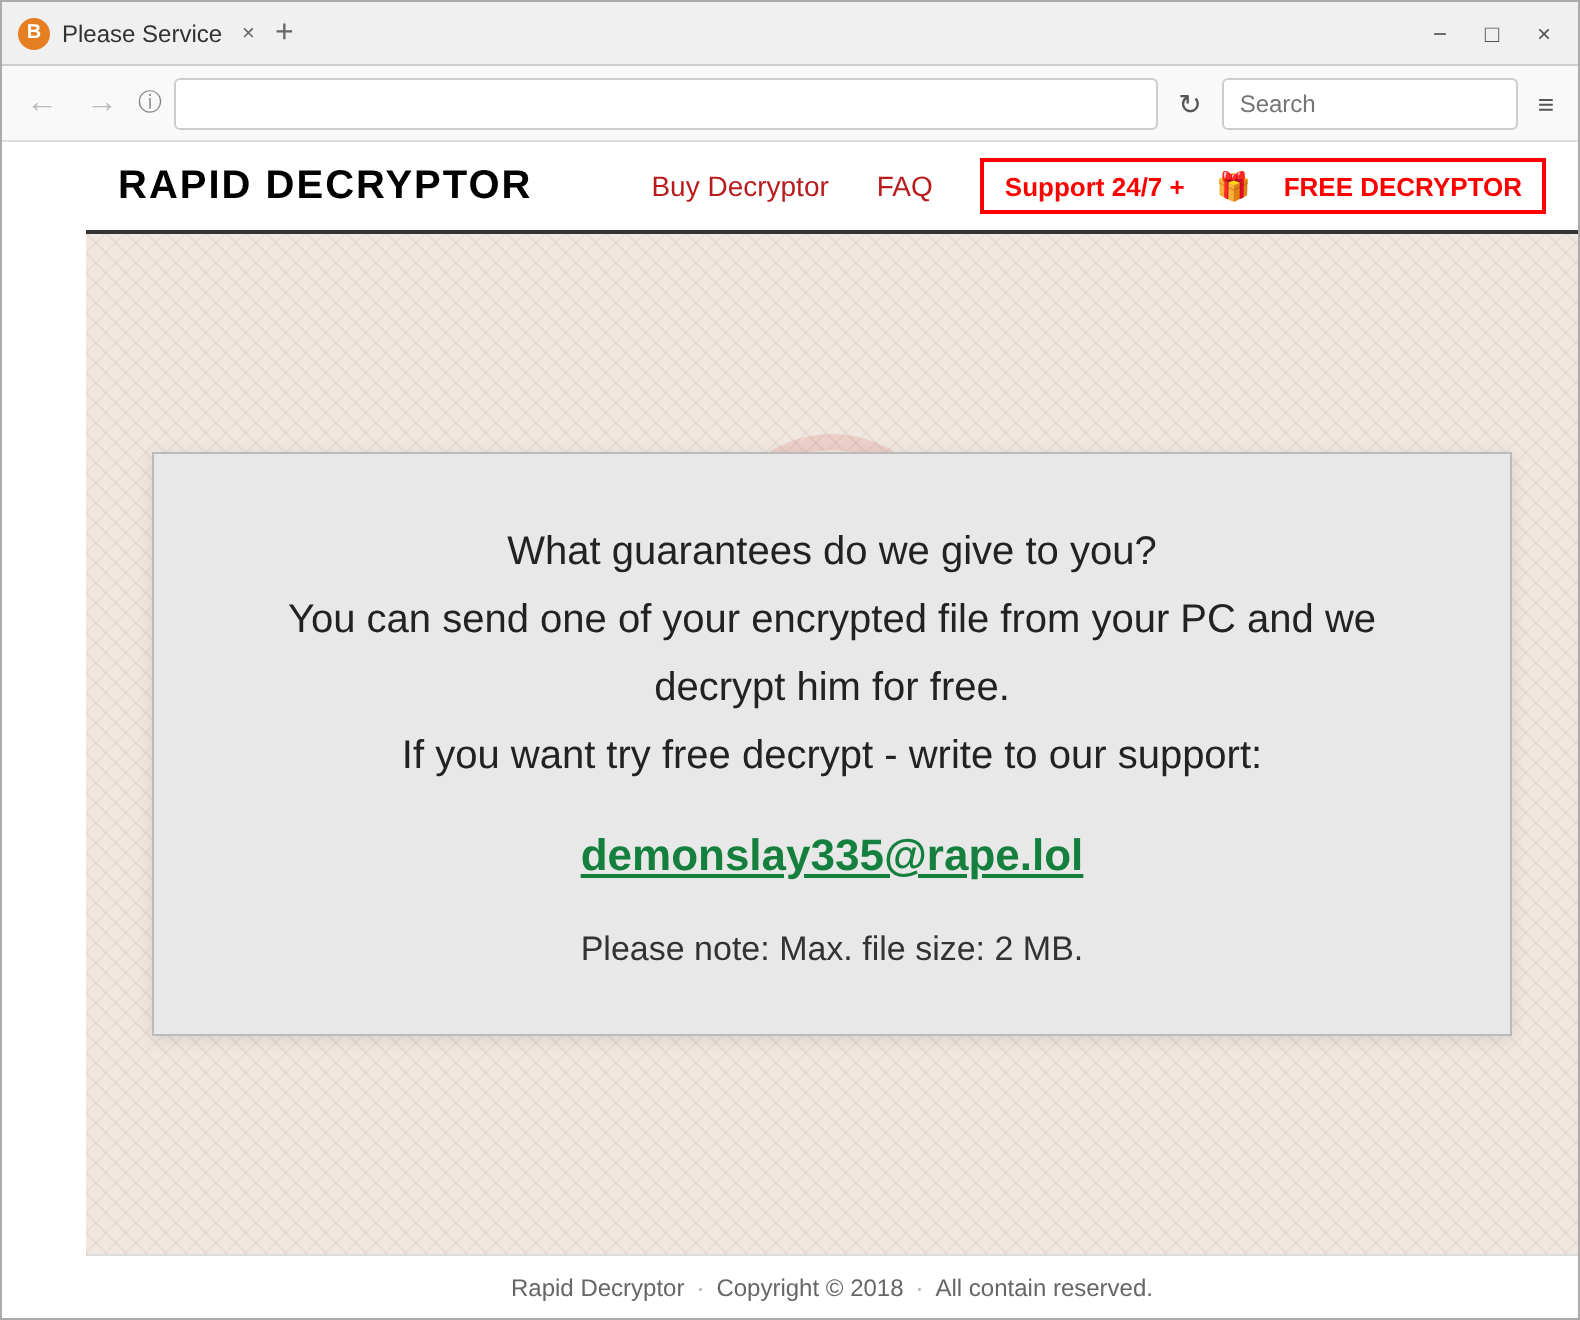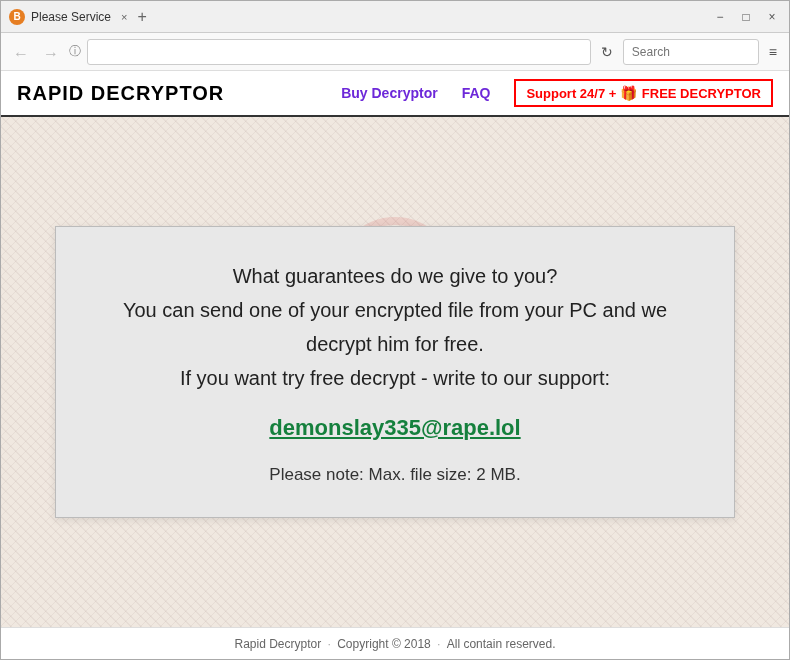--- a/index.html
+++ b/index.html
@@ -92,21 +92,21 @@
       background: #fff;
       color: #333;
     }
     .refresh-btn {
       font-size: 14px;
       color: #555;
       cursor: pointer;
       padding: 2px 4px;
     }
     .search-field {
-      width: 136px;
+      width: 148px;
       height: 26px;
       border: 1px solid #ccc;
       border-radius: 3px;
       padding: 0 8px;
       font-size: 12px;
       background: #fff;
     }
     .menu-btn {
       font-size: 14px;
       color: #555;
@@ -114,55 +114,55 @@
       padding: 2px 4px;
     }
 
     
     .page-content {
       flex: 1;
       background: #fff;
       display: flex;
       flex-direction: column;
       overflow: hidden;
+      margin-left: 42px;
     }
 
     
     .site-nav {
       background: #fff;
       border-bottom: 2px solid #333;
       display: flex;
       align-items: center;
       padding: 8px 16px;
       gap: 24px;
     }
     .site-logo {
       font-size: 20px;
       font-weight: 900;
       color: #000;
       letter-spacing: 1px;
       margin-right: auto;
     }
     .nav-link {
       font-size: 14px;
-      color: #6d28d9;
+      color: #b91c1c;
       text-decoration: none;
       cursor: pointer;
-      font-weight: bold;
     }
     .nav-support-btn {
       border: 2px solid red;
       color: red;
       padding: 4px 10px;
       font-size: 13px;
       font-weight: bold;
       text-decoration: none;
       display: flex;
       align-items: center;
-      gap: 4px;
+      gap: 16px;
       cursor: pointer;
     }
     .gift-icon {
       font-size: 14px;
     }
 
     
     .main-area {
       flex: 1;
       position: relative;

